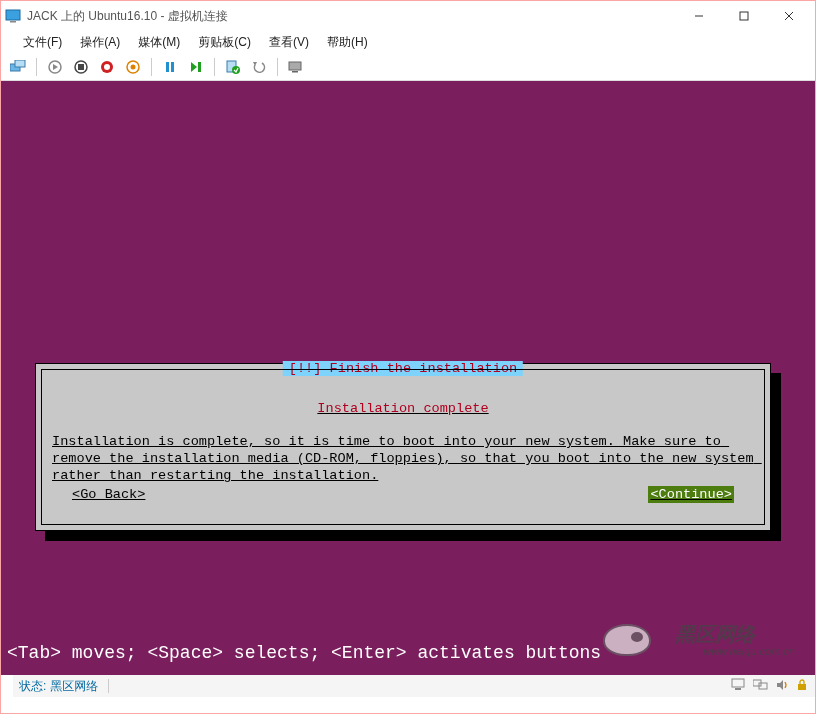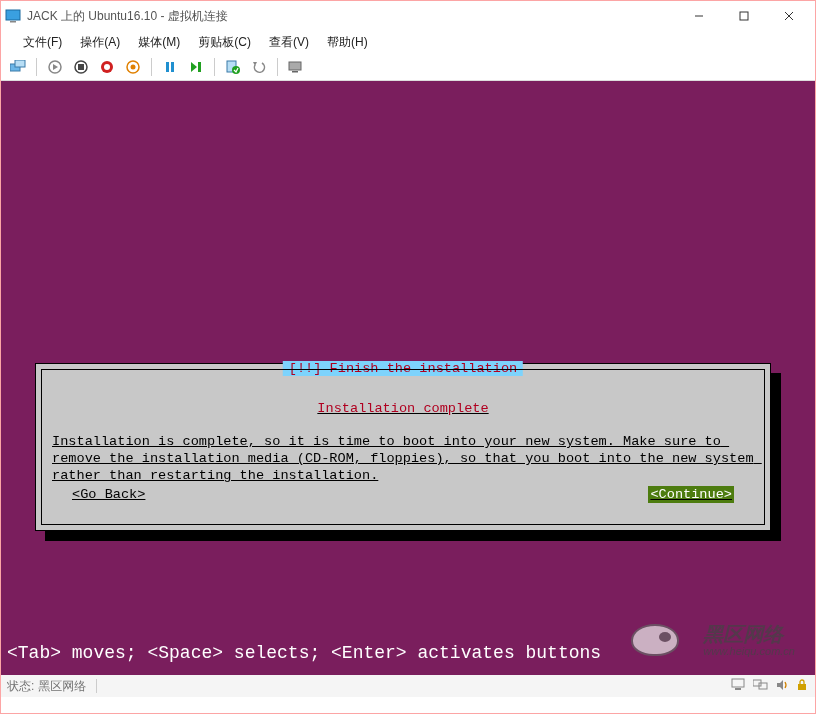--- a/index.html
+++ b/index.html
@@ -127,23 +127,24 @@
   color: #fff;
   font-family: "Courier New", monospace;
   font-size: 18px;
 }
 .statusbar {
   height: 22px;
   display: flex;
   align-items: center;
   padding: 0 6px;
   font-size: 12px;
-  color: #737373;
+  color: #0369a1;
   background: #f5f5f5;
   gap: 4px;
+  margin-left: 12px;
 }
 .status-sep { width: 1px; height: 14px; background: #ccc; margin: 0 90px 0 6px; }
 .statusbar .right-icons { margin-left: auto; display: flex; gap: 6px; align-items: center; }
 .watermark {
   position: absolute;
   right: 20px; bottom: 18px;
   display: flex; align-items: center; gap: 24px;
   color: #444; opacity: 0.7;
   font-family: sans-serif;
 }
@@ -156,21 +157,21 @@
 }
 .watermark .cap::after {
   content: "";
   position: absolute;
   right: 6px; top: 6px;
   width: 12px; height: 10px;
   background: #666; border-radius: 50%;
 }
 .watermark .txt { display: flex; flex-direction: column; line-height: 1.1; }
 .watermark .l1 { font-size: 20px; font-weight: bold; font-style: italic; }
-.watermark .l2 { font-size: 11px; font-style: italic; }
+.watermark .l2 { font-size: 11px; font-style: italic; margin-left: 28px; }
 </style>
 </head>
 <body>
 
 <div class="vm-window">
 
   <div class="titlebar">
     <span class="icon">
       <svg viewBox="0 0 16 16">
           <rect x="1" y="2" width="14" height="10" fill="#3aa0e0" stroke="#1a6aa0"></rect>

